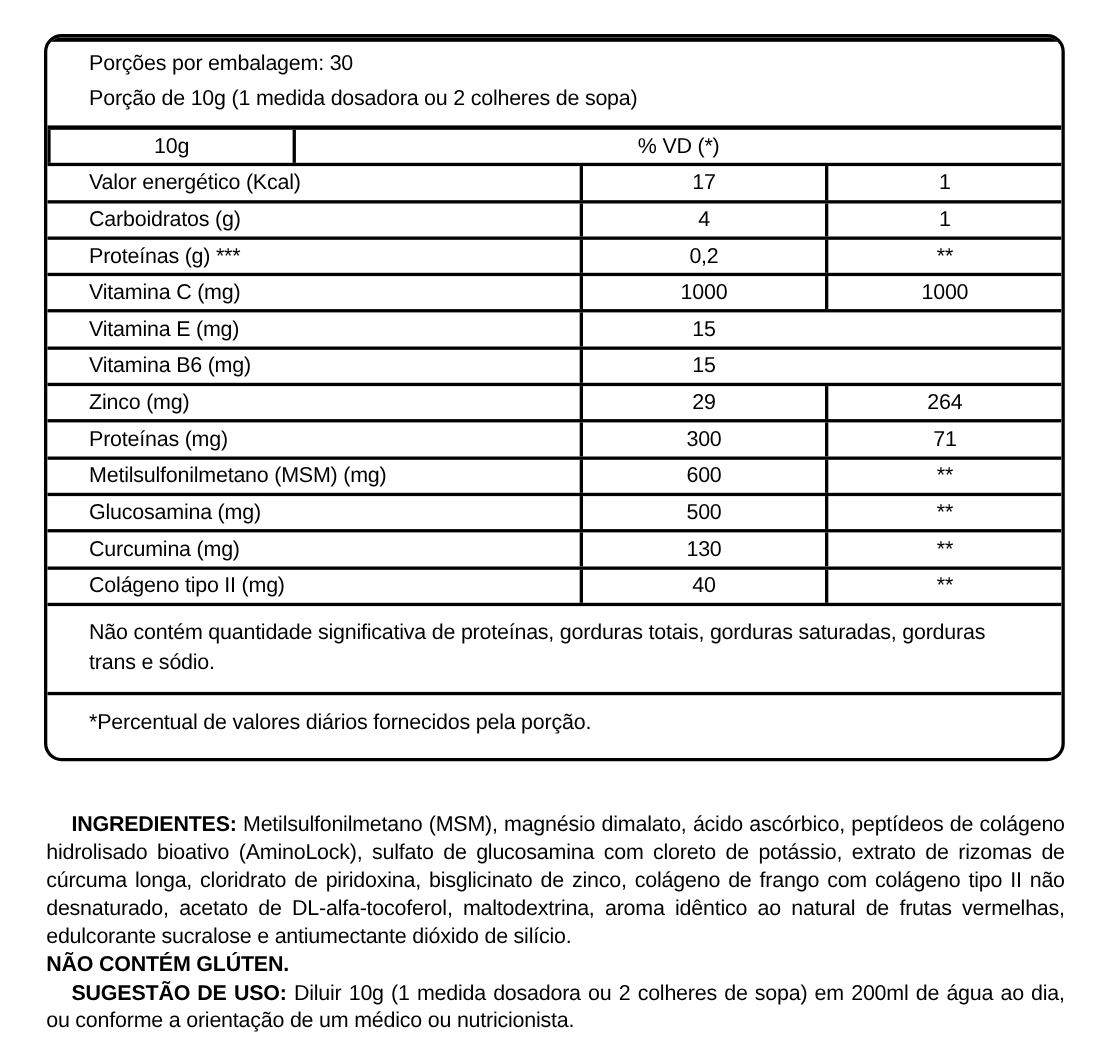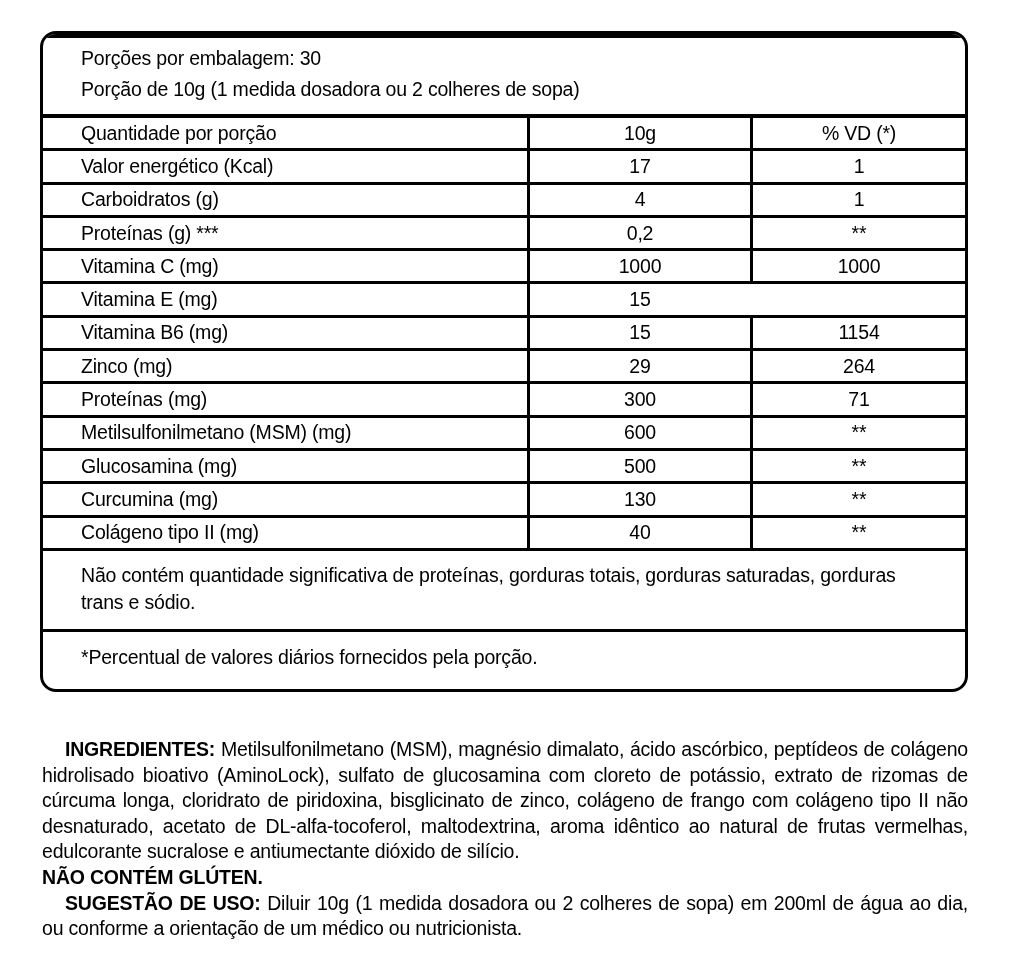--- a/index.html
+++ b/index.html
@@ -120,21 +120,20 @@
 
 
     <div class="nt-servings">
       <div class="line">Porções por embalagem: 30</div>
       <div class="line">Porção de 10g (1 medida dosadora ou 2 colheres de sopa)</div>
     </div>
 
     <div class="nt-grid">
 
       <div class="row header-row">
-        <div class="cell label">Quantidade por porção</div>
         <div class="cell qty">10g</div>
         <div class="cell vd">% VD (*)</div>
       </div>
 
       <div class="row">
         <div class="cell label">Valor energético (Kcal)</div>
         <div class="cell qty">17</div>
         <div class="cell vd">1</div>
       </div>
 
@@ -157,21 +156,20 @@
       </div>
 
       <div class="row">
         <div class="cell label">Vitamina E (mg)</div>
         <div class="cell qty">15</div>
       </div>
 
       <div class="row">
         <div class="cell label">Vitamina B6 (mg)</div>
         <div class="cell qty">15</div>
-        <div class="cell vd">1154</div>
       </div>
 
       <div class="row">
         <div class="cell label">Zinco (mg)</div>
         <div class="cell qty">29</div>
         <div class="cell vd">264</div>
       </div>
 
       <div class="row">
         <div class="cell label">Proteínas (mg)</div>

